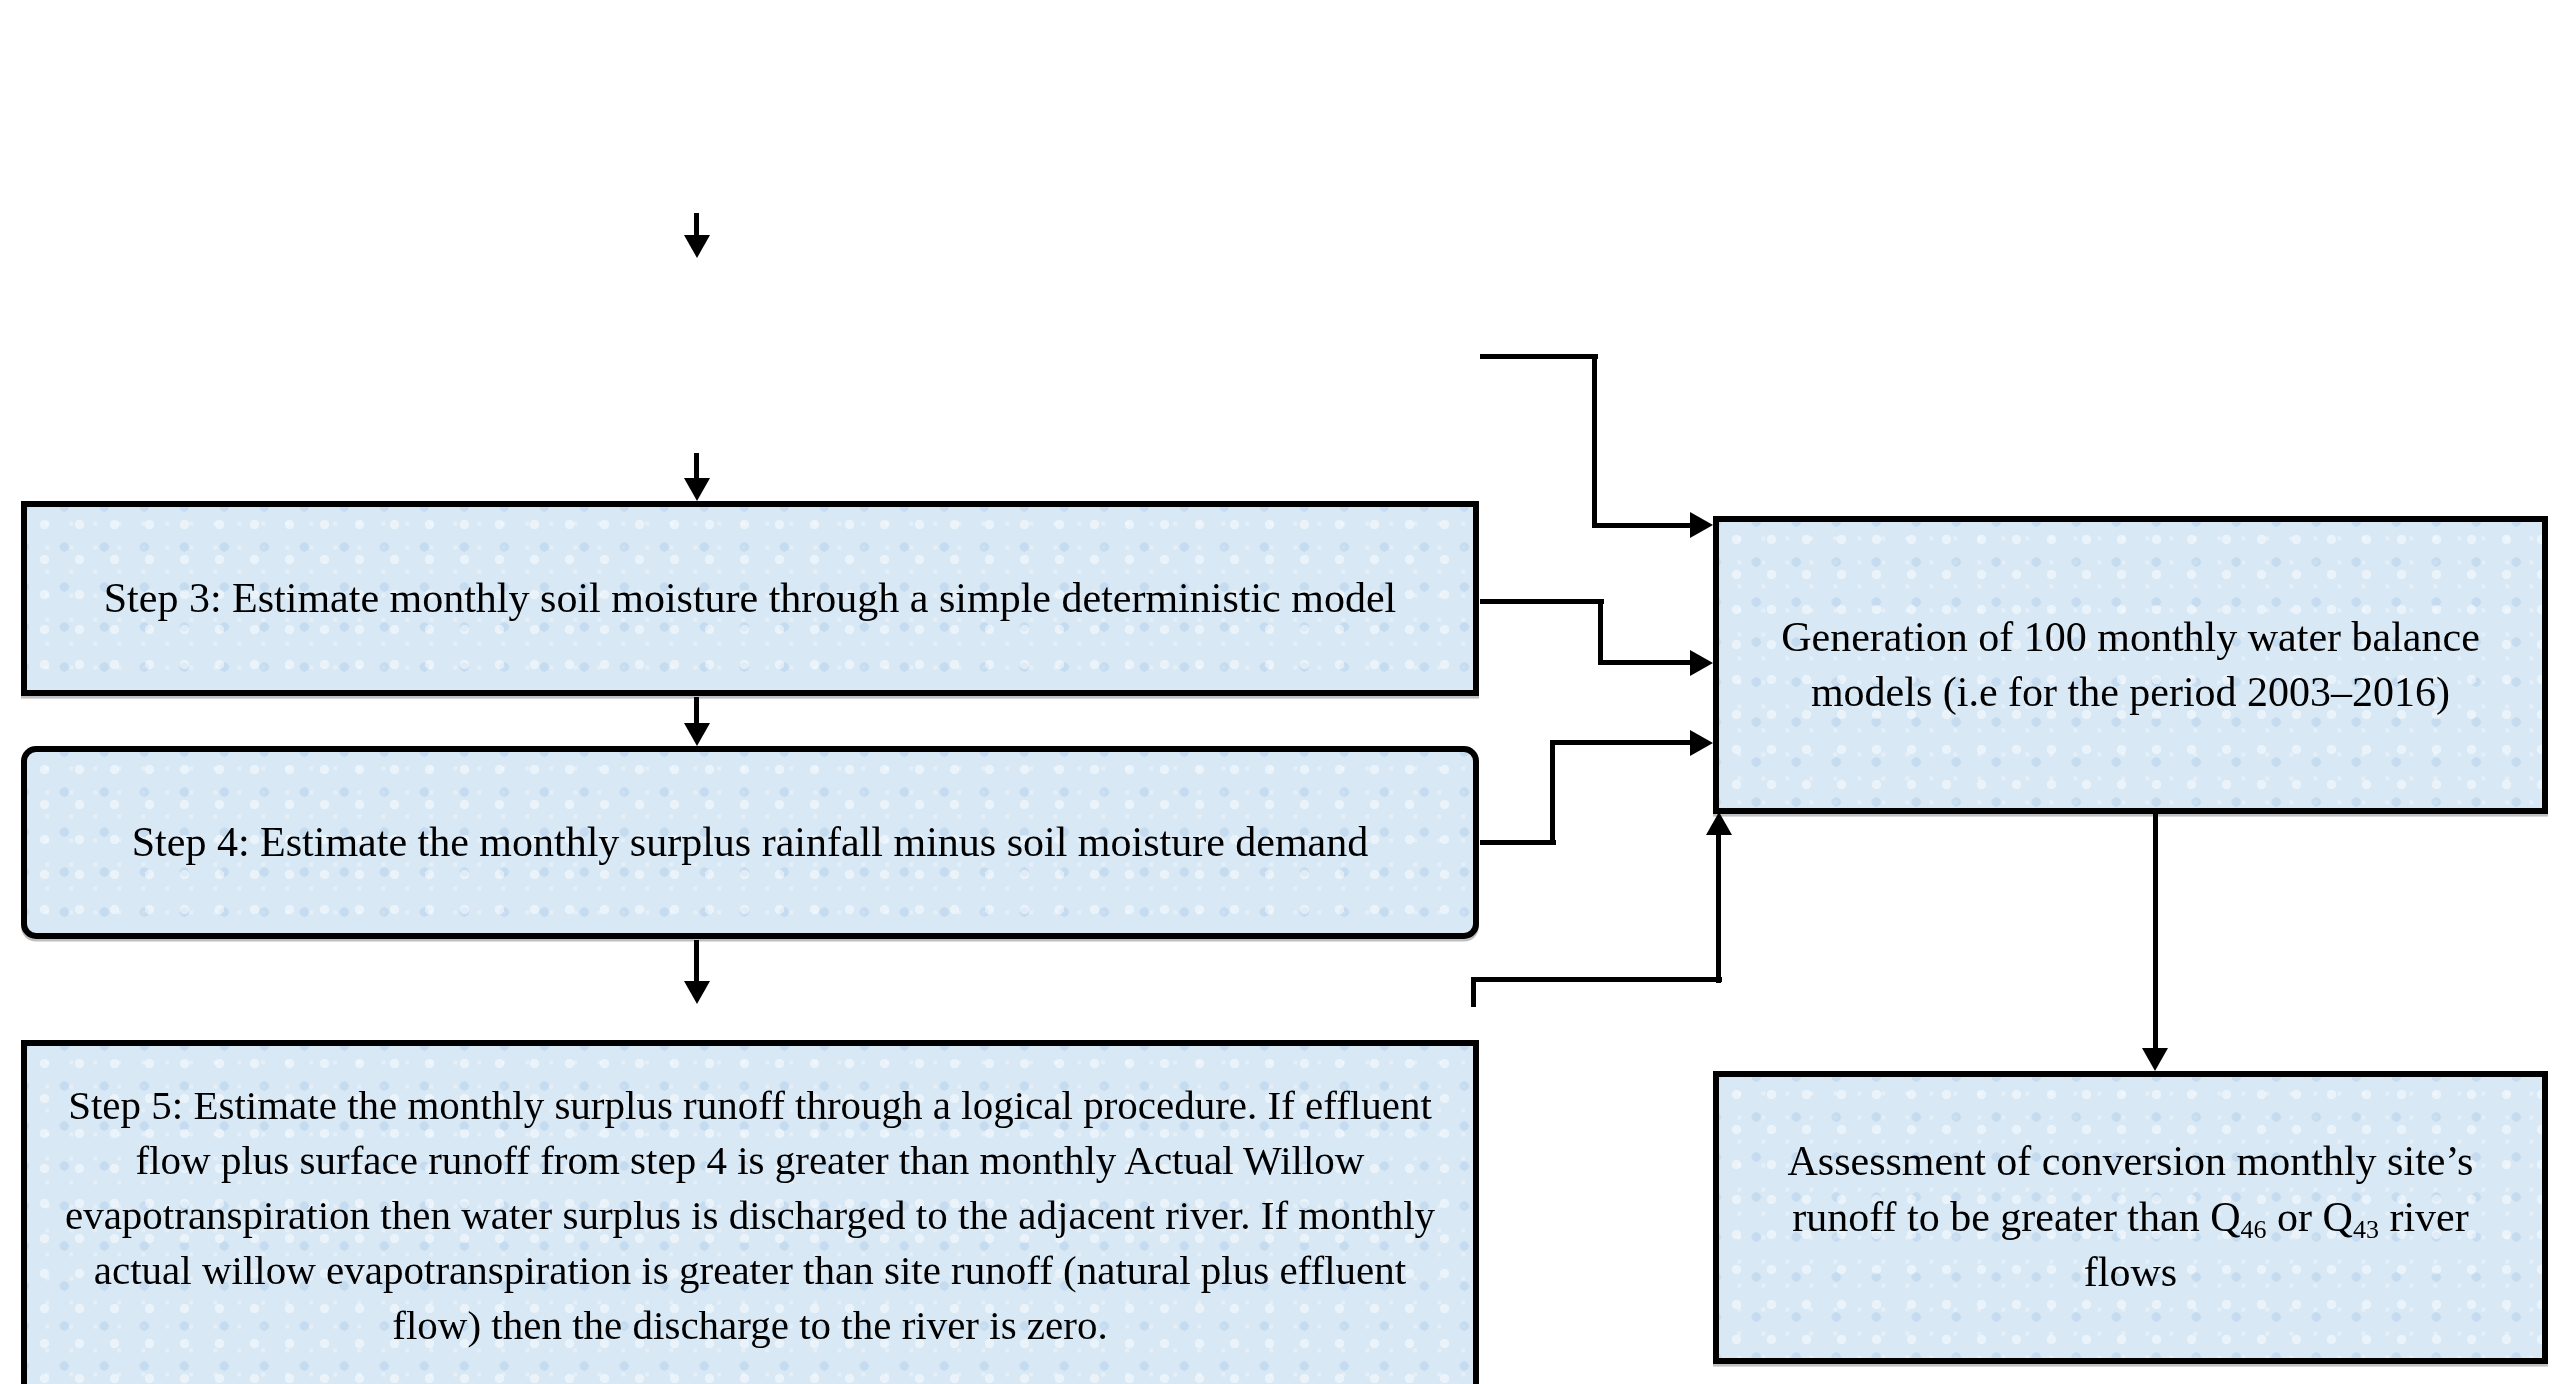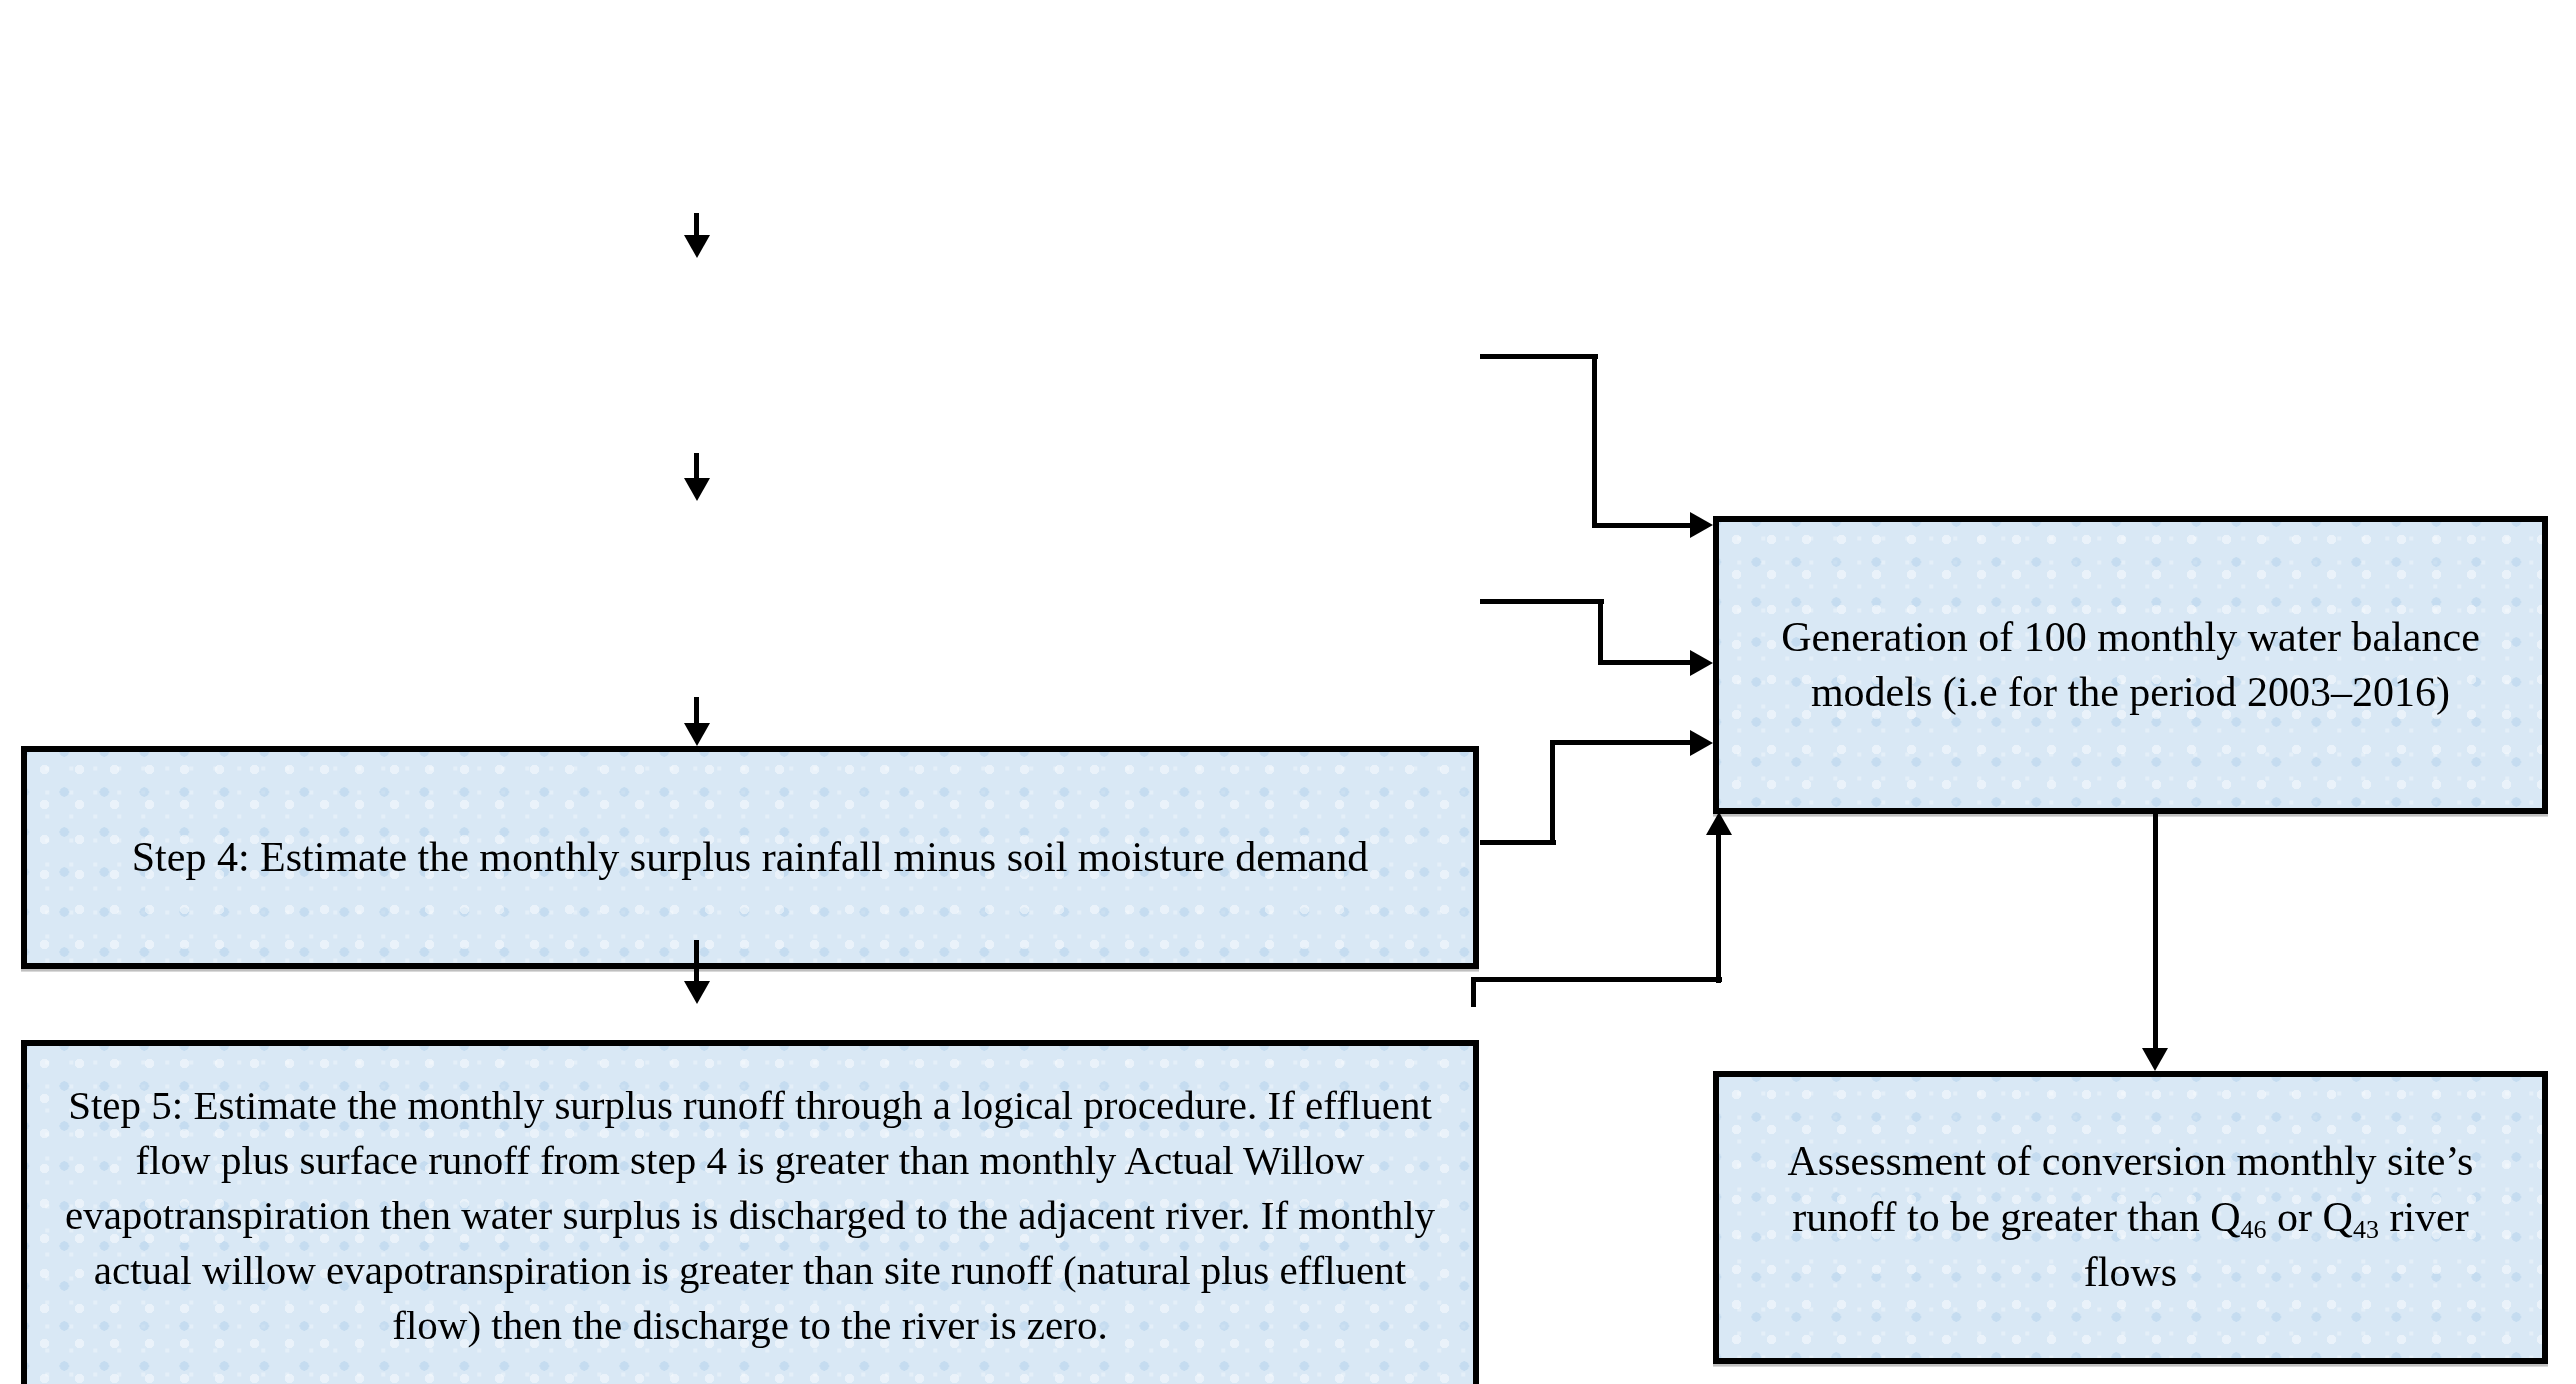--- a/index.html
+++ b/index.html
@@ -36,22 +36,25 @@
   .head-down{border-left:13px solid transparent;border-right:13px solid transparent;border-top:23px solid #000;}
   .head-up{border-left:13px solid transparent;border-right:13px solid transparent;border-bottom:23px solid #000;}
 </style>
 </head>
 <body>
 
 <div class="stage">
 
 
 
+  <div class="box left-col" style="top:501px;height:195px;">
+    <span class="txt">Step 3:  Estimate monthly soil moisture through a simple deterministic model</span>
+  </div>
 
-  <div class="box left-col" style="top:746px;height:223px;">
+  <div class="box left-col" style="top:746px;height:193px;border-radius:15px;">
     <span class="txt">Step 4:  Estimate the monthly surplus rainfall minus soil moisture demand</span>
   </div>
 
   <div class="box left-col step5" style="top:1040px;height:351px;">
     <span class="txt">Step 5:  Estimate the monthly surplus runoff through a logical procedure. If effluent flow plus surface runoff from step 4 is greater than monthly Actual Willow evapotranspiration then water surplus is discharged to the adjacent river. If monthly actual willow evapotranspiration is greater than site runoff (natural plus effluent flow) then the discharge to the river is zero.</span>
   </div>
 
   <div class="box right-col" style="top:516px;height:298px;">
     <span class="txt">Generation of 100 monthly water balance models (i.e for the period 2003–2016)</span>
   </div>

